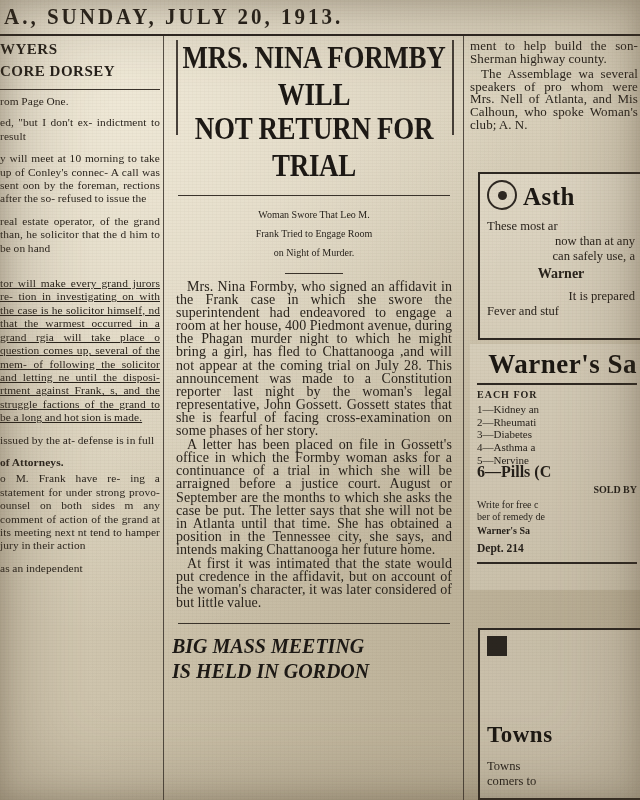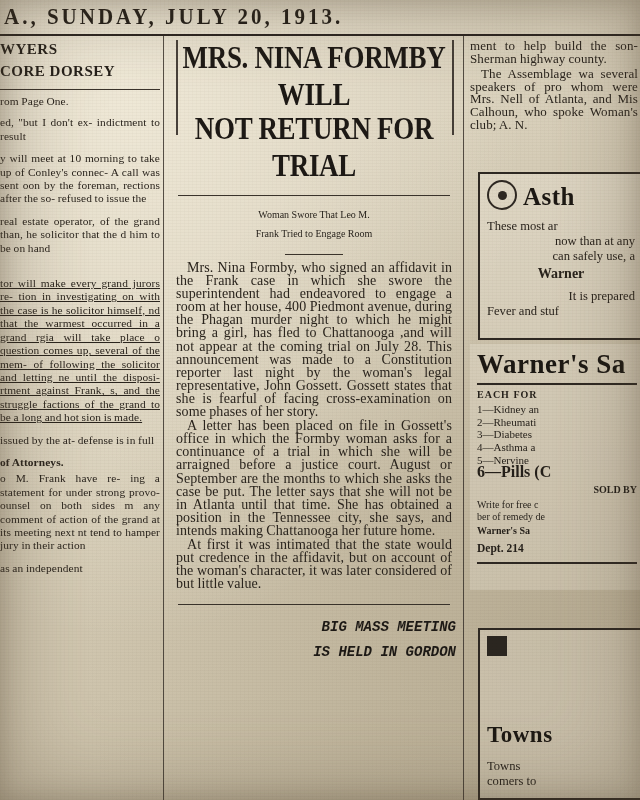--- a/index.html
+++ b/index.html
@@ -123,26 +123,26 @@
     border-top: 1px solid #3a332b;
     margin: 5px 0 5px 0;
   }
   .hr-short {
     border: 0;
     border-top: 1px solid #3a332b;
     width: 58px;
     margin: 6px auto 6px auto;
   }
   .sub-headline {
-    font-family: Liberation Mono, monospace;
+    font-family: Liberation Serif, serif;
     font-weight: 700;
     font-style: italic;
-    font-size: 14px;
+    font-size: 20px;
     line-height: 25px;
-    text-align: right;
+    text-align: left;
     color: #1d1915;
   }
   .dept-head {
     font-weight: 700;
     font-size: 11.5px;
     line-height: 13px;
     margin: 3px 0 1px 0;
   }
 
   
@@ -156,20 +156,21 @@
   }
   .ad-title {
     font-weight: 700;
     font-size: 23px;
     line-height: 25px;
     letter-spacing: 0.5px;
     color: #1c1813;
   }
   .ad-title.big {
     font-size: 25px;
+    text-align: right;
   }
   .ad-line {
     font-size: 12.6px;
     line-height: 15px;
     color: #2a241d;
   }
   .ad-rule {
     border: 0;
     border-top: 2px solid #2e2822;
     margin: 4px 0;
@@ -248,20 +249,21 @@
   </div>
 
   <div class="col" style="left:172px; top:40px; width:284px; height:758px;">
     <div class="headline ink-blur">MRS. NINA FORMBY WILL</div>
     <div class="headline ink-blur" style="margin-top:9px;">NOT RETURN FOR TRIAL</div>
 
     <hr class="hr-thin" style="margin-top:22px; width:96%; margin-left:auto; margin-right:auto;">
 
     <div class="subhead ink-blur" style="margin-top:9px;">Woman Swore That Leo M.</div>
     <div class="subhead ink-blur">Frank Tried to Engage Room</div>
+    <div class="subhead ink-blur">on Night of Murder.</div>
 
     <hr class="hr-short" style="margin-top:11px;">
 
     <div class="body-text dense ink-blur" style="margin-top:6px; padding:0 4px;">
       <p>Mrs. Nina Formby, who signed an affidavit in the Frank case in which she swore the superintendent had endeavored to engage a room at her house, 400 Piedmont avenue, during the Phagan murder night to which he might bring a girl, has fled to Chattanooga ,and will not appear at the coming trial on July 28. This announcement was made to a Constitution reporter last night by the woman's legal representative, John Gossett. Gossett states that she is fearful of facing cross-examination on some phases of her story.</p>
       <p>A letter has been placed on file in Gossett's office in which the Formby woman asks for a continuance of a trial in which she will be arraigned before a justice court. August or September are the months to which she asks the case be put. The letter says that she will not be in Atlanta until that time. She has obtained a position in the Tennessee city, she says, and intends making Chattanooga her future home.</p>
       <p>At first it was intimated that the state would put credence in the affidavit, but on account of the woman's character, it was later considered of but little value.</p>
     </div>
 
     <hr class="hr-thin" style="margin-top:14px; width:96%; margin-left:auto; margin-right:auto;">

